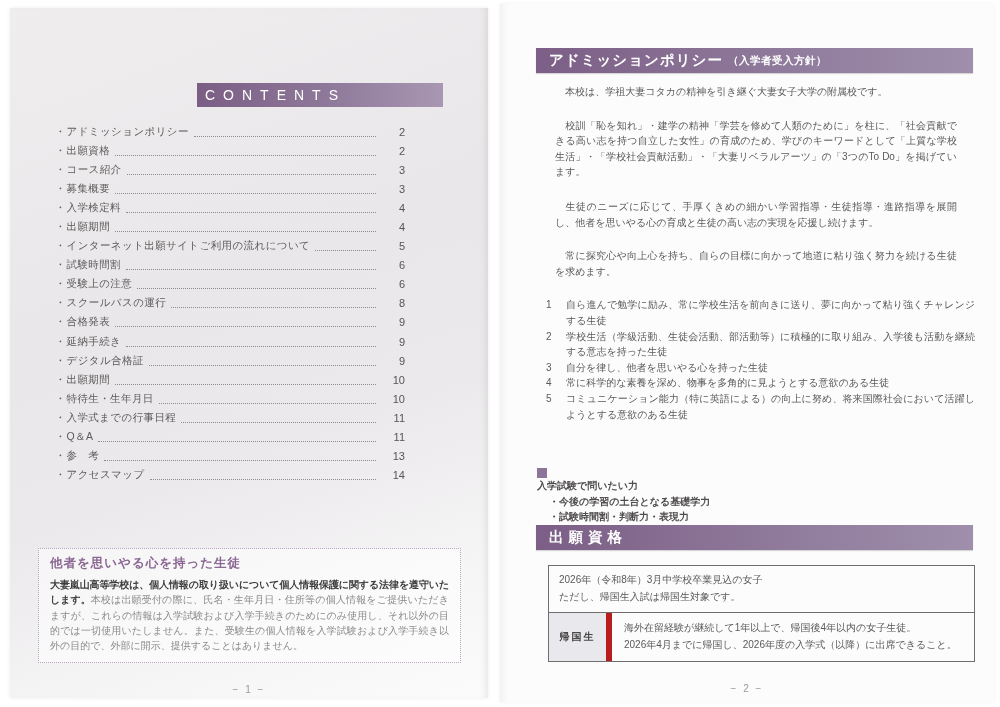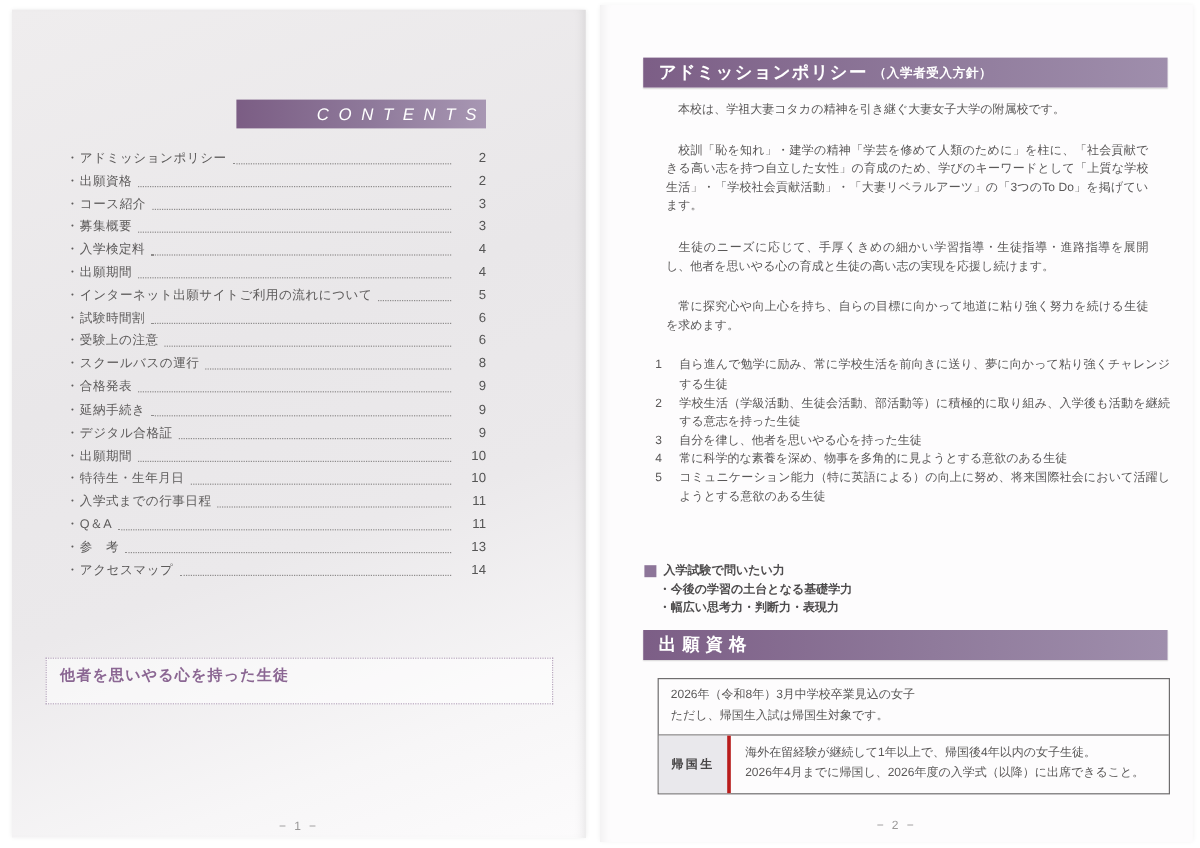--- a/index.html
+++ b/index.html
@@ -3,23 +3,23 @@
 <meta charset="utf-8">
 <style>
   html,body{margin:0;padding:0;background:#ffffff;}
   .canvas{position:relative;width:1000px;height:707px;background:#ffffff;overflow:hidden;
           font-family:"Liberation Sans","DejaVu Sans",sans-serif;color:#565656;}
   .page{position:absolute;box-shadow:0 0 4px rgba(0,0,0,.10);}
   
   .page-left{left:10px;top:8px;width:478px;height:690px;
     background:linear-gradient(160deg,#efedee 0%,#e9e7e9 40%,#ebe9eb 62%,#f7f6f7 85%,#fcfbfc 100%);
     box-shadow:inset -7px 0 9px -6px rgba(0,0,0,.10),0 0 4px rgba(0,0,0,.08);}
-  .contents-bar{position:absolute;left:187px;top:75px;width:208px;height:24px;
+  .contents-bar{position:absolute;left:187px;top:75px;width:246px;height:24px;
     background:linear-gradient(90deg,#7b5d84 0%,#8f7a9b 55%,#a897b3 100%);
-    display:flex;align-items:center;justify-content:flex-end;font-style:italic;}
+    display:flex;align-items:center;justify-content:flex-start;}
   .contents-bar span{color:#ffffff;font-size:14px;letter-spacing:8px;padding-left:8px;font-weight:400;}
   .toc{position:absolute;left:45px;top:114px;width:350px;}
   .toc-row{display:flex;align-items:center;height:19.1px;font-size:10.5px;color:#5d5b5b;}
   .toc-bullet{flex:0 0 auto;margin-right:1px;}
   .toc-label{flex:0 0 auto;white-space:nowrap;letter-spacing:.4px;}
   .toc-leader{flex:1 1 auto;height:9px;margin:0 5px;border-bottom:1.6px dotted #8d8b8b;}
   .toc-page{flex:0 0 24px;text-align:right;font-size:11px;color:#555;}
   .privacy-box{position:absolute;left:28px;top:540px;width:423px;box-sizing:border-box;
     border:1.4px dotted #b7a6bd;background:rgba(255,255,255,.55);padding:6px 11px 9px;}
   .privacy-title{color:#8b6793;font-weight:bold;font-size:12.5px;letter-spacing:1px;margin:0 0 5px;}
@@ -43,28 +43,28 @@
   .rp-body{position:absolute;left:37px;top:74px;width:438px;font-size:10px;line-height:15.6px;color:#5a5858;}
   .rp-body p{margin:18px;text-align:justify;}
   .p1{margin-top:6px !important;}
   .p2{margin-top:16px !important;}
   .p3{margin-top:19px !important;}
   .p-intro{margin-top:10px !important;}
   .crit-row{display:flex;padding-left:9px;}
   .crit-num{flex:0 0 20px;}
   .crit-text{flex:1 1 auto;text-align:justify;}
   .exam-focus{margin-top:46px;}
-  .exam-title{display:flex;align-items:center;font-weight:bold;color:#4e4c4d;}
+  .exam-title{display:flex;font-weight:bold;color:#4e4c4d;flex-direction:column;}
   .sq-icon{width:10px;height:10px;background:#8d7599;margin-right:6px;flex:0 0 auto;}
   .exam-item{padding-left:12px;font-weight:bold;color:#4e4c4d;line-height:15.6px;}
   .elig-table{position:absolute;left:48px;top:561px;width:427px;box-sizing:border-box;
     border:1px solid #6f6d6e;background:#fdfcfd;font-size:10px;color:#5a5858;}
   .elig-general{padding:6px 10px 7px;line-height:16.5px;border-bottom:1px solid #6f6d6e;}
   .elig-row{display:flex;}
-  .elig-label{flex:0 0 57px;background:#e9e8ec;border-right:3px solid #b91c1c;
+  .elig-label{flex:0 0 57px;background:#e9e8ec;border-right:6px solid #b91c1c;
     display:flex;align-items:center;justify-content:center;font-weight:bold;letter-spacing:2px;color:#474546;}
   .elig-content{flex:1 1 auto;padding:6px 12px 8px;line-height:17px;}
 </style>
 </head>
 <body>
 
 <div class="canvas">
 
   <div class="page page-left">
 
@@ -184,20 +184,21 @@
       <div class="toc-row">
           <span class="toc-bullet">・</span>
           <span class="toc-label">アクセスマップ</span>
           <span class="toc-leader"></span>
           <span class="toc-page">14</span>
         </div>
     </div>
 
     <div class="privacy-box">
       <div class="privacy-title">他者を思いやる心を持った生徒</div>
+      <p class="privacy-text"><span class="lead">大妻嵐山高等学校は、個人情報の取り扱いについて個人情報保護に関する法律を遵守いたします。</span><span class="rest">本校は出願受付の際に、氏名・生年月日・住所等の個人情報をご提供いただきますが、これらの情報は入学試験および入学手続きのためにのみ使用し、それ以外の目的では一切使用いたしません。また、受験生の個人情報を入学試験および入学手続き以外の目的で、外部に開示、提供することはありません。</span></p>
     </div>
 
     <div class="pagenum pagenum-1">− 1 −</div>
   </div>
 
   <div class="page page-right">
 
     <div class="sec-bar bar-admission">
       <span class="t1">アドミッションポリシー</span>
       <span class="t2">（入学者受入方針）</span>
@@ -229,21 +230,21 @@
           <span class="crit-num">5</span>
           <span class="crit-text">コミュニケーション能力（特に英語による）の向上に努め、将来国際社会において活躍しようとする意欲のある生徒</span>
         </div>
 
       <div class="exam-focus">
         <div class="exam-title">
           <span class="sq-icon"></span>
           <span>入学試験で問いたい力</span>
         </div>
         <div class="exam-item">・今後の学習の土台となる基礎学力</div>
-        <div class="exam-item">・幅広い思考力・判断力・表現力</div>
+        <div class="exam-item">・試験時間割・判断力・表現力</div>
       </div>
     </div>
 
     <div class="sec-bar bar-eligibility">
       <span class="t1">出願資格</span>
     </div>
 
     <div class="elig-table">
       <div class="elig-general">
         <div>2026年（令和8年）3月中学校卒業見込の女子</div>

